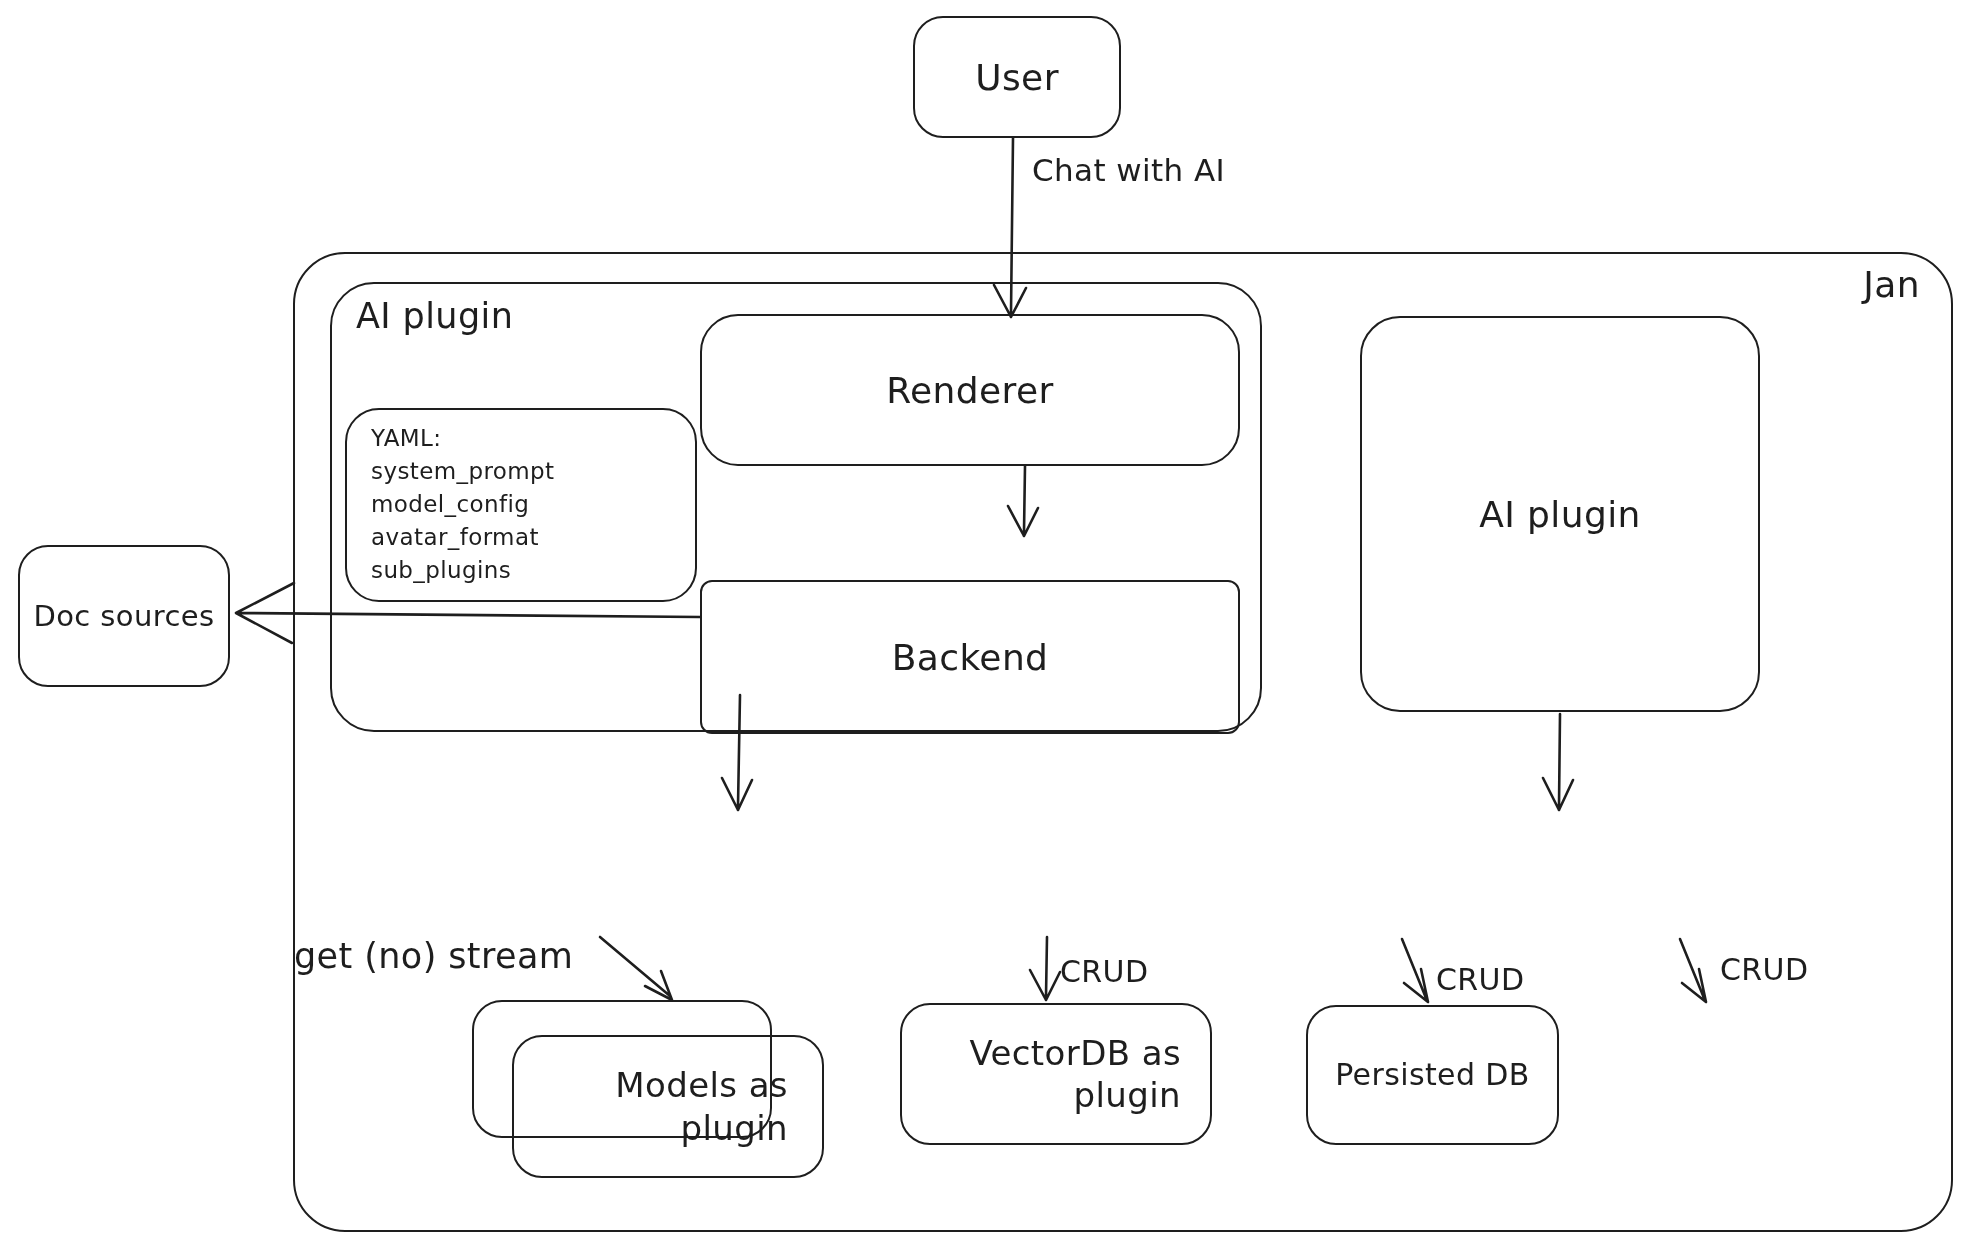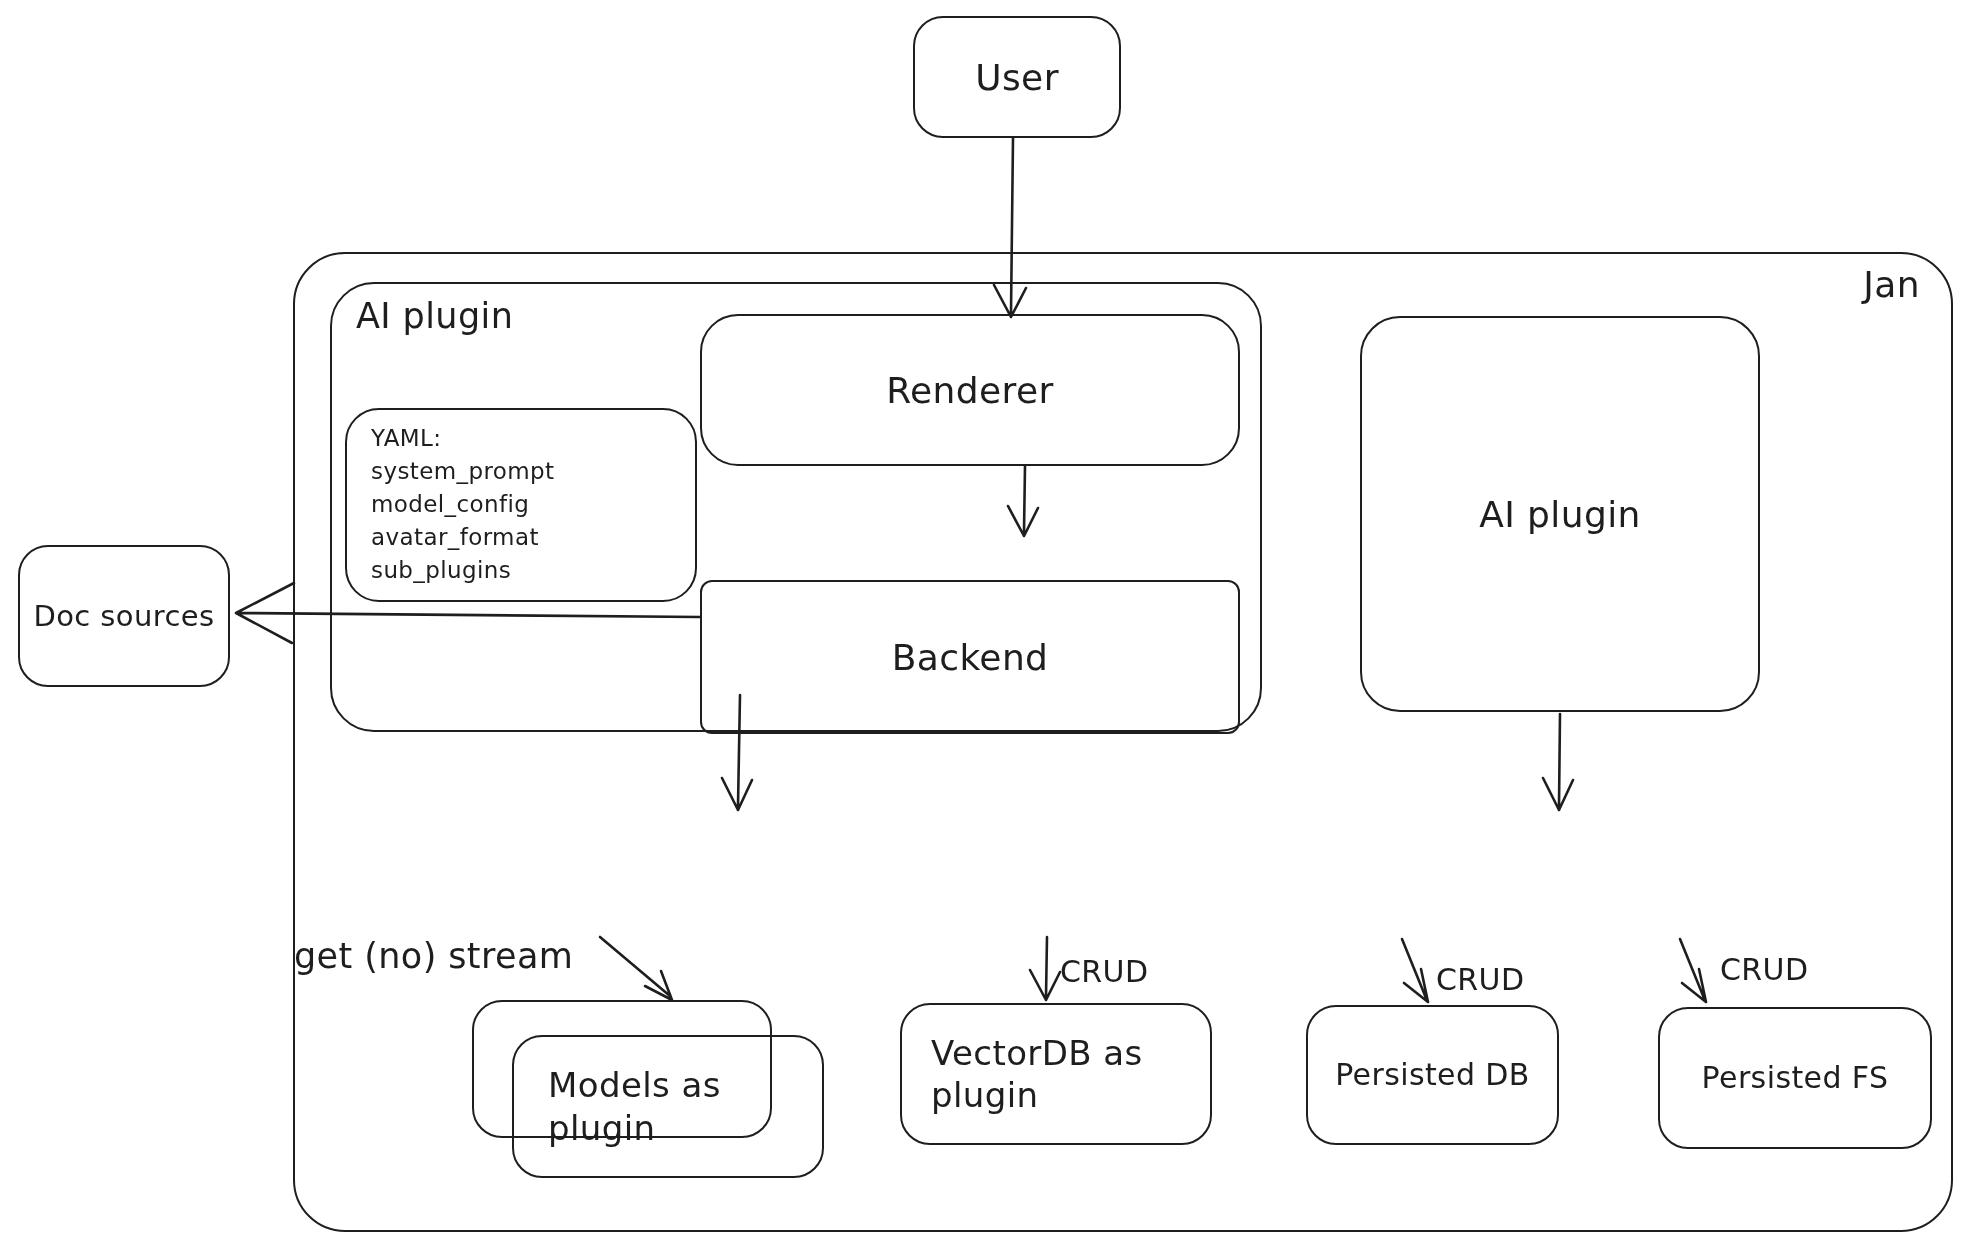--- a/index.html
+++ b/index.html
@@ -5,21 +5,21 @@
   html,body{margin:0;padding:0;background:#ffffff;}
   .canvas{
     position:relative;width:1981px;height:1246px;background:#ffffff;
     font-family:"DejaVu Sans", sans-serif;color:#1e1e1e;overflow:hidden;
     letter-spacing:0.4px;
   }
   .box{
     position:absolute;border:2.6px solid #1e1e1e;background:transparent;
     box-sizing:border-box;z-index:1;
   }
-  .center{display:flex;align-items:center;justify-content:center;text-align:left;line-height:1.25;}
+  .center{display:flex;align-items:center;justify-content:center;text-align:right;line-height:1.25;}
   .f36{font-size:36px;} .f34{font-size:34px;} .f33{font-size:30px;} .f31{font-size:29px;}
   .lbl{position:absolute;white-space:nowrap;z-index:6;}
   .note-line{display:block;font-size:23px;line-height:33px;white-space:nowrap;}
   .yaml-box{padding:12px 0 0 24px;}
   .conv-lbl{line-height:48px;font-size:31px;}
   .conv-lbl span{display:block;white-space:nowrap;}
   svg.edges{position:absolute;left:0;top:0;z-index:5;}
   svg.edges path{stroke:#1e1e1e;stroke-width:2.6;fill:none;stroke-linecap:round;stroke-linejoin:round;}
 </style>
 </head>
@@ -65,28 +65,26 @@
   </div>
 
   <div class="box center f34" style="left:512px;top:1035px;width:312px;height:143px;border-radius:30px;background:#ffffff00;">
     <span style="width:240px;">Models as plugin</span>
   </div>
 
   <div class="box center f33" style="left:1306px;top:1005px;width:253px;height:140px;border-radius:30px;">
     <span>Persisted DB</span>
   </div>
 
-  <div class="box center f33" style="left:1658px;top:1007px;width:274px;height:142px;border-radius:30px;">
-    <span>Persisted FS</span>
-  </div>
 
   <span class="lbl f36" style="left:1800px;top:264px;width:120px;text-align:right;">Jan</span>
   <span class="lbl" style="left:356px;top:296px;font-size:35px;">AI plugin</span>
 
   <div class="lbl conv-lbl" style="left:1032px;top:146px;">
+    <span>Chat with AI</span>
   </div>
   <span class="lbl" style="left:294px;top:936px;font-size:35px;">get (no) stream</span>
   <span class="lbl f33" style="left:1060px;top:954px;">CRUD</span>
   <span class="lbl f33" style="left:1436px;top:962px;">CRUD</span>
   <span class="lbl f33" style="left:1720px;top:952px;">CRUD</span>
 
   <svg class="edges" width="1981" height="1246" viewBox="0 0 1981 1246">
     <path d="M1013,138 L1011,313 M1011,317 L994,285 M1011,317 L1026,288"></path>
     <path d="M1025,466 L1024,532 M1024,536 L1008,506 M1024,536 L1038,508"></path>
     <path d="M700,617 L240,613 M236,613 L294,583 M236,613 L292,643"></path>

